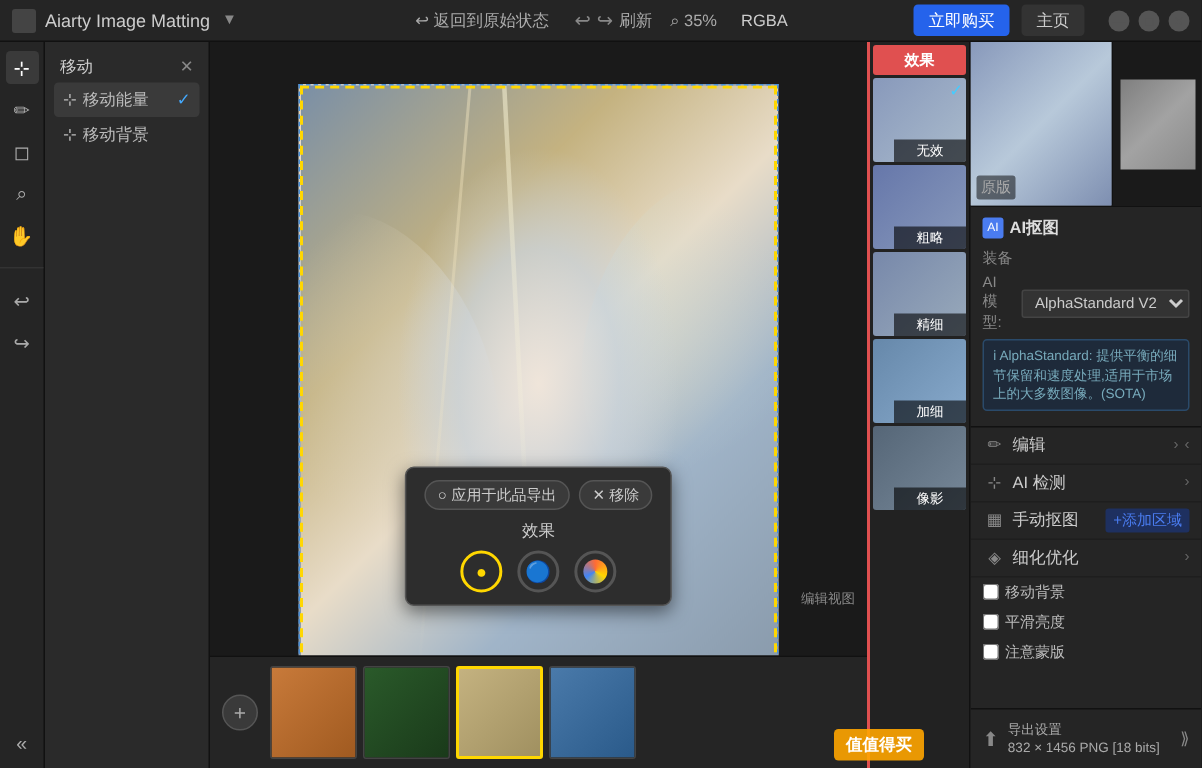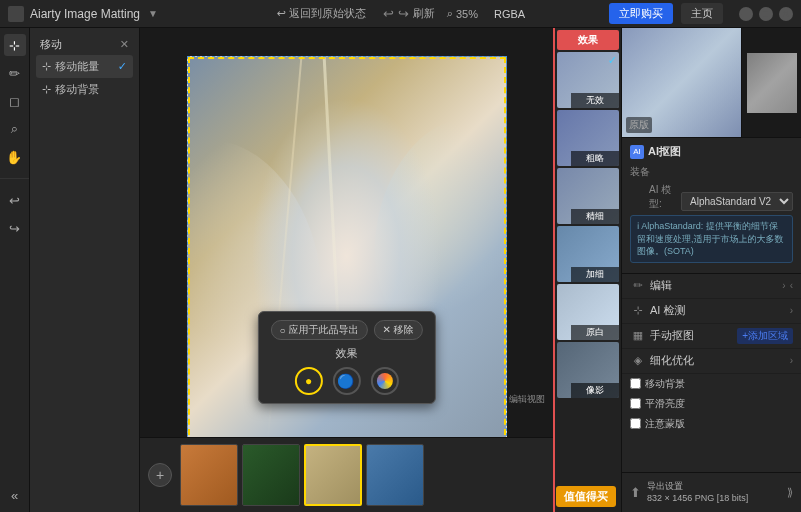--- a/index.html
+++ b/index.html
@@ -376,21 +376,21 @@
     .thumb.active {
       border: 2px solid #ffd700;
     }
     .thumb-bg {
       width: 100%;
       height: 100%;
     }
 
     
     .right-panel {
-      width: 180px;
+      width: 155px;
       background: #252525;
       border-left: 1px solid #111;
       display: flex;
       flex-direction: column;
       overflow: hidden;
     }
     .right-panel-top {
       height: 110px;
       border-bottom: 1px solid #111;
       position: relative;
@@ -469,24 +469,23 @@
       flex: 1;
       background: #333;
       border: 1px solid #444;
       color: #ccc;
       font-size: 10px;
       padding: 2px 4px;
       border-radius: 2px;
     }
     .model-row {
       display: flex;
-      align-items: flex-end;
+      align-items: center;
       gap: 4px;
       margin-bottom: 4px;
-      margin-left: 19px;
     }
     .model-label {
       font-size: 10px;
       color: #888;
       width: 40px;
     }
     .model-select {
       flex: 1;
       background: #333;
       border: 1px solid #444;
@@ -827,24 +826,20 @@
     <div class="effect-thumb">
       <div class="effect-thumb-bg" style="background:linear-gradient(135deg,#7788aa,#99aabb);"></div>
       <div class="effect-thumb-label">精细</div>
     </div>
 
     <div class="effect-thumb">
       <div class="effect-thumb-bg" style="background:linear-gradient(135deg,#6688aa,#88aacc);"></div>
       <div class="effect-thumb-label">加细</div>
     </div>
 
-    <div class="effect-thumb">
-      <div class="effect-thumb-bg" style="background:linear-gradient(135deg,#aabbcc,#ccddee);"></div>
-      <div class="effect-thumb-label">原白</div>
-    </div>
 
     <div class="effect-thumb">
       <div class="effect-thumb-bg" style="background:linear-gradient(135deg,#556677,#778899);"></div>
       <div class="effect-thumb-label">像影</div>
     </div>
   </div>
 
   <div class="right-panel">
 
     <div class="right-panel-top">

